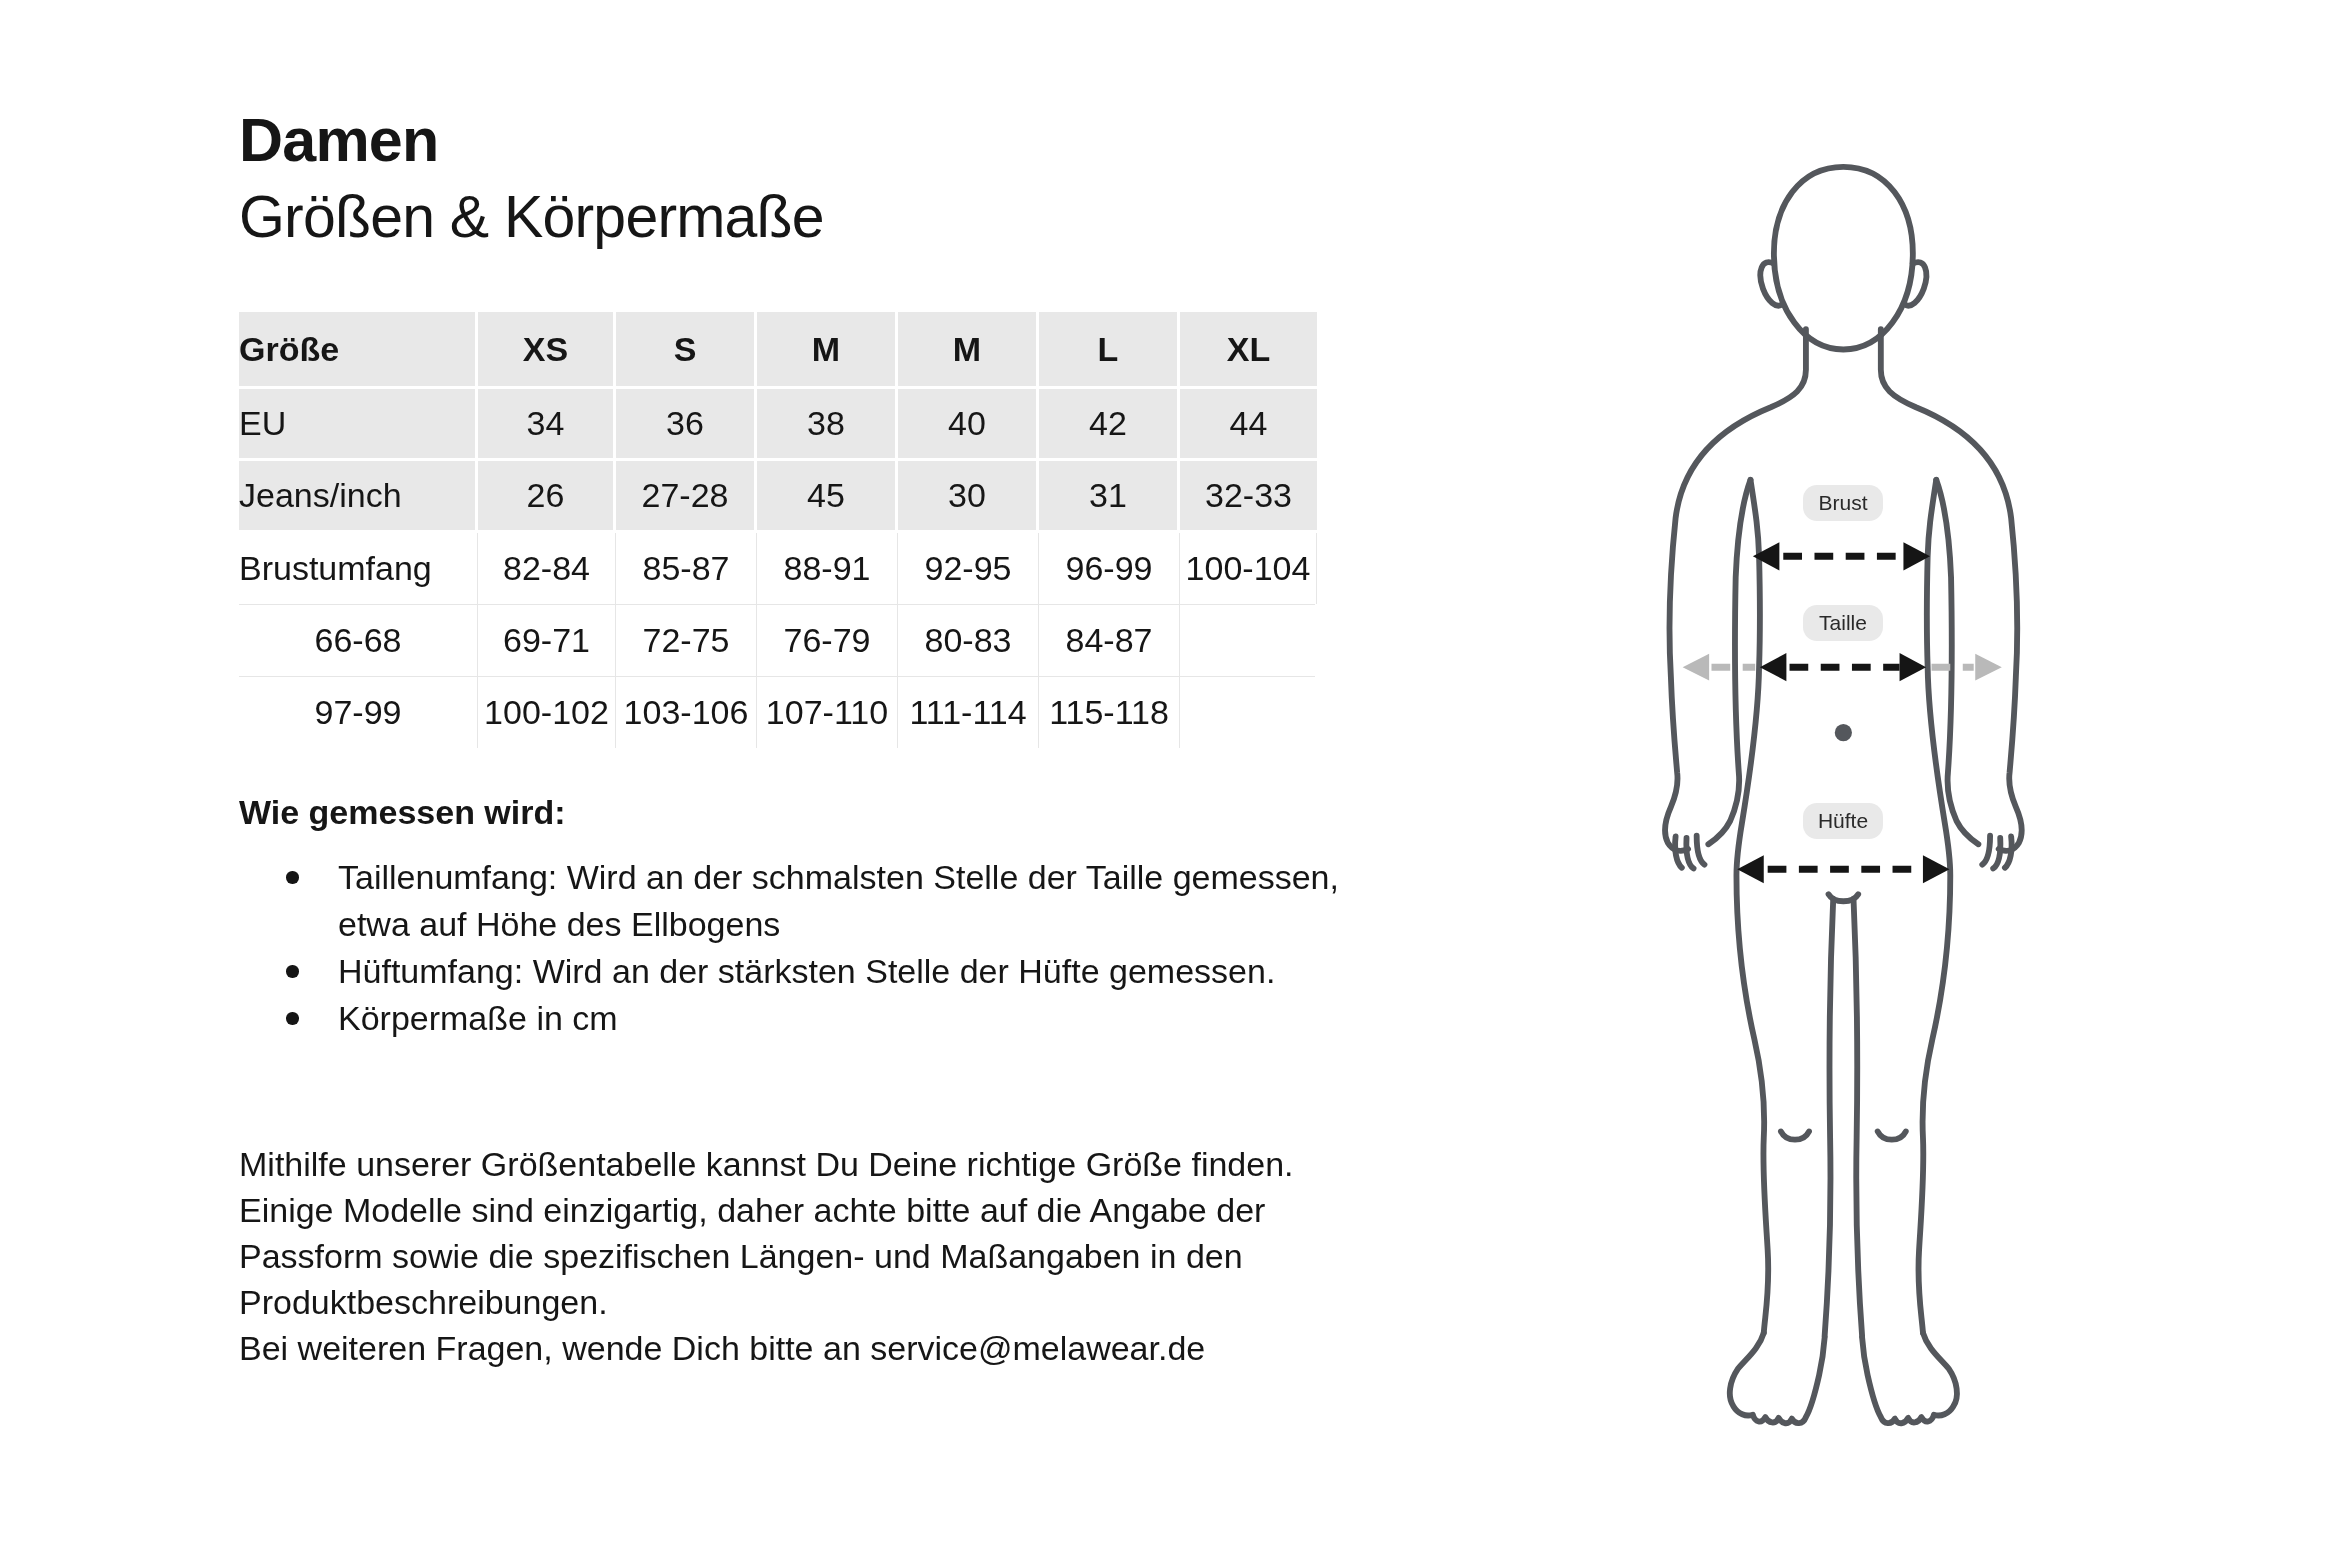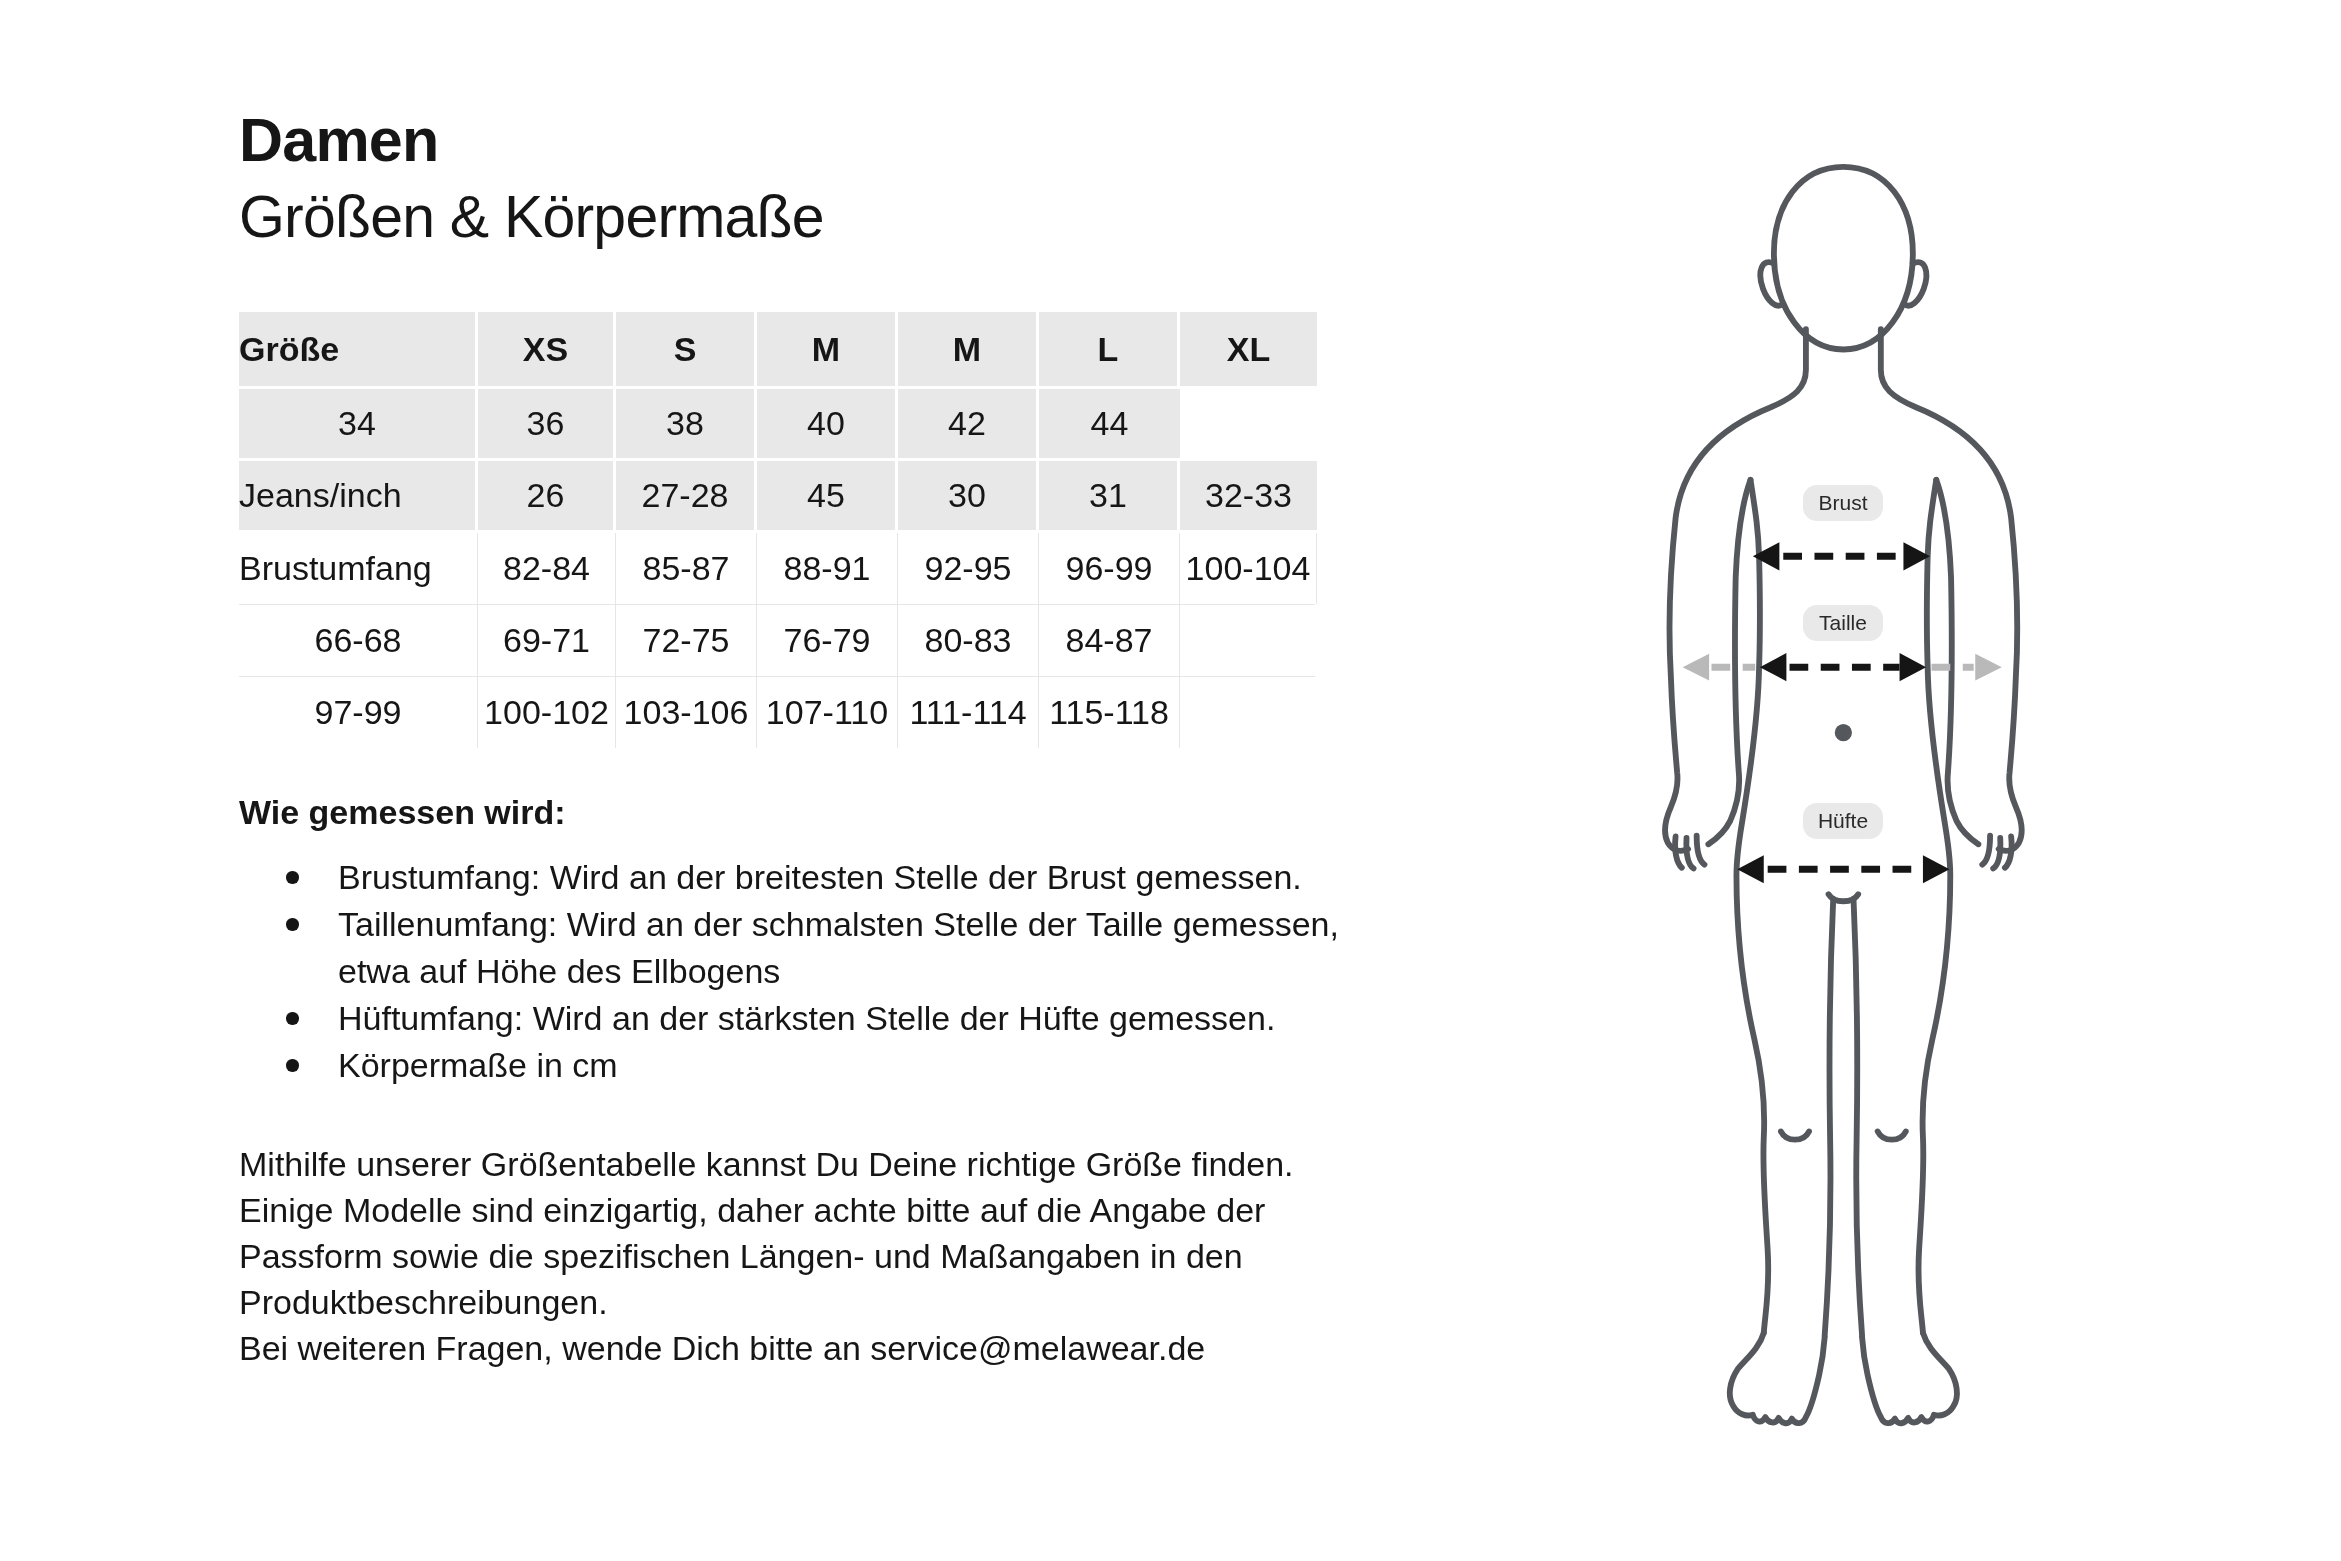--- a/index.html
+++ b/index.html
@@ -68,20 +68,21 @@
         <div class="cell first">Größe</div>
         <div class="cell">XS</div>
         <div class="cell">S</div>
         <div class="cell">M</div>
         <div class="cell">M</div>
         <div class="cell">L</div>
         <div class="cell">XL</div>
       </div>
     <div>
         <div class="trow shaded">
+          <div class="cell first">EU</div>
           <div class="cell">34</div>
           <div class="cell">36</div>
           <div class="cell">38</div>
           <div class="cell">40</div>
           <div class="cell">42</div>
           <div class="cell">44</div>
         </div>
         <div class="trow shaded">
           <div class="cell first">Jeans/inch</div>
           <div class="cell">26</div>
@@ -114,21 +115,20 @@
           <div class="cell">103-106</div>
           <div class="cell">107-110</div>
           <div class="cell">111-114</div>
           <div class="cell">115-118</div>
         </div>
       </div>
   </div>
 
   <h3 class="measuring-heading">Wie gemessen wird:</h3>
   <ul class="measuring-list">
-      <li>Brustumfang: Wird an der breitesten Stelle der Brust gemessen.</li>
       <li>Taillenumfang: Wird an der schmalsten Stelle der Taille gemessen,
 etwa auf Höhe des Ellbogens</li>
       <li>Hüftumfang: Wird an der stärksten Stelle der Hüfte gemessen.</li>
       <li>Körpermaße in cm</li>
     </ul>
 
   <p class="contact-paragraph">Mithilfe unserer Größentabelle kannst Du Deine richtige Größe finden.
 Einige Modelle sind einzigartig, daher achte bitte auf die Angabe der
 Passform sowie die spezifischen Längen- und Maßangaben in den
 Produktbeschreibungen.

